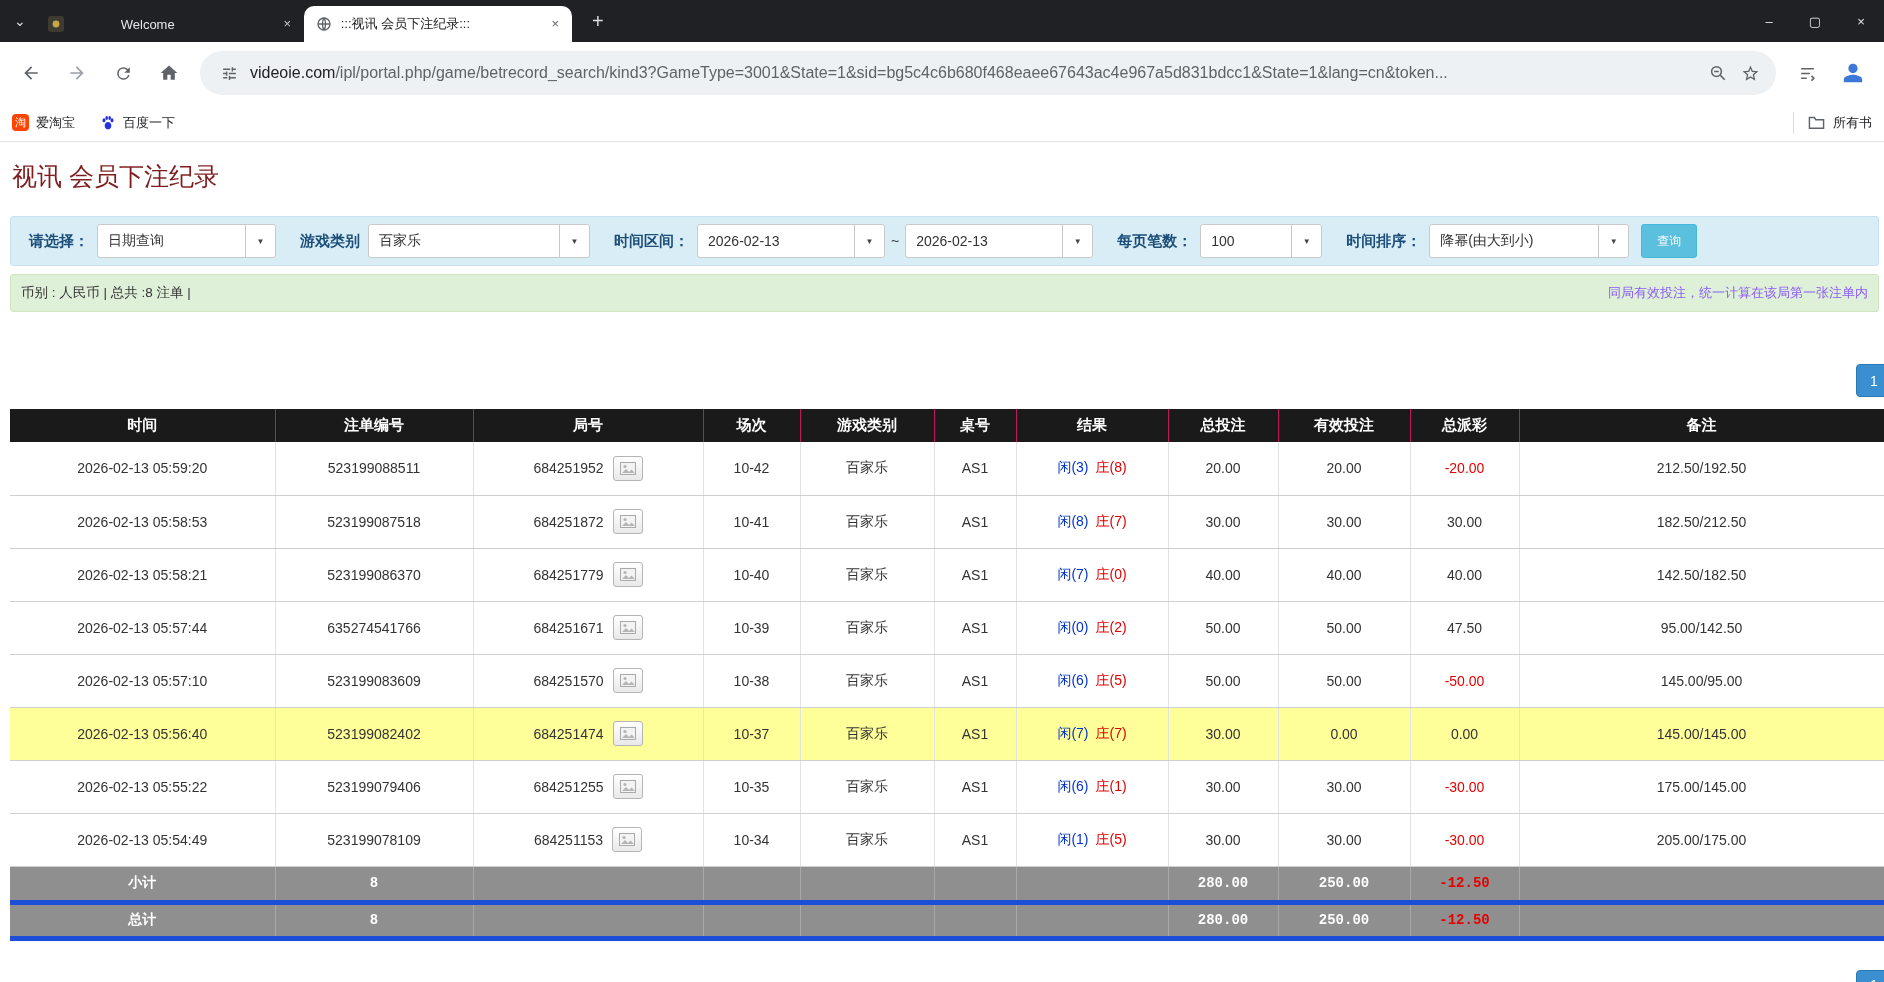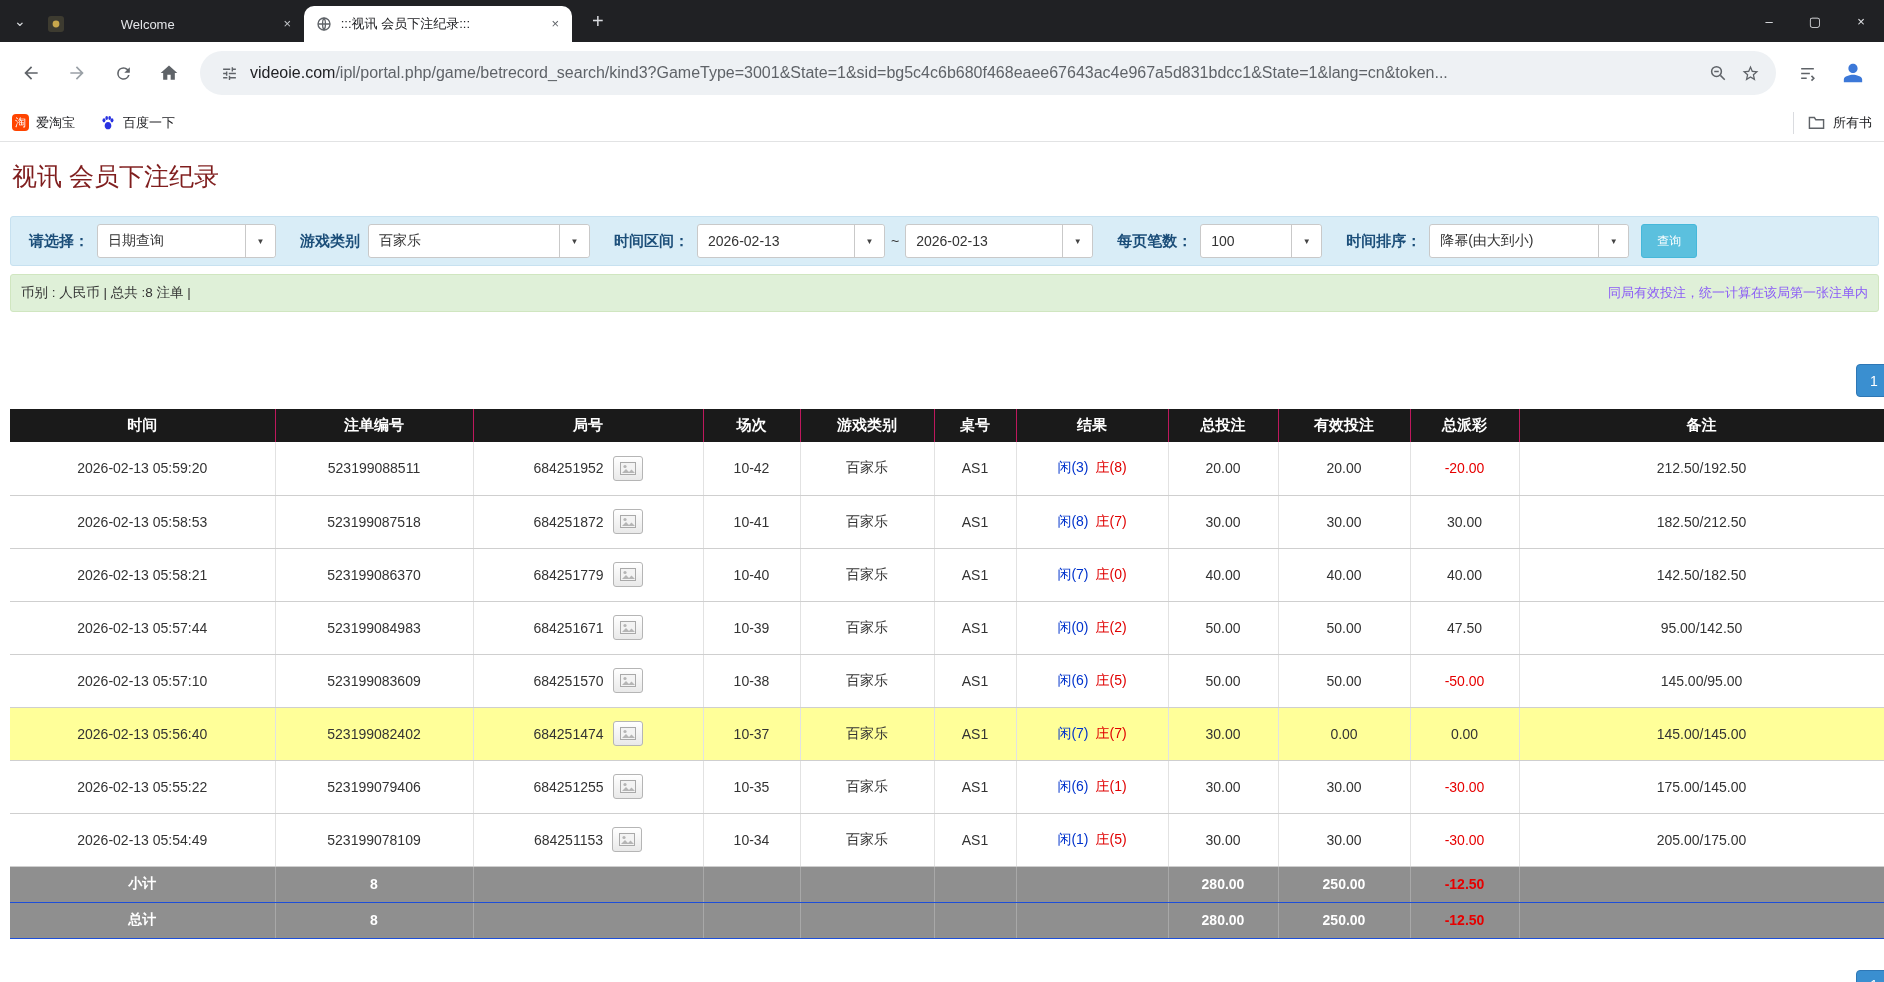--- a/index.html
+++ b/index.html
@@ -73,21 +73,21 @@
     border-right:1px solid #e2e2e2; border-bottom:1px solid #cfcfcf; overflow:hidden; white-space:nowrap; }
   .bet-table tr.hl td { background:#ffff99; }
   .round-wrap { display:inline-flex; align-items:center; gap:9px; }
   .cam-btn { width:30px; height:25px; border:1px solid #b5b5b5; border-radius:3px;
     background:linear-gradient(#ffffff,#e9e9e9); display:inline-grid; place-items:center; padding:0; cursor:pointer; }
   .player { color:#0033cc; margin-right:7px; }
   .banker { color:#e00000; }
   .bet-link { color:#1668c8; cursor:pointer; }
   .neg { color:#e60000 !important; }
   .bet-table tfoot td { background:#8f8f8f; color:#fff; font-weight:bold; height:36px;
-    border-right:1px solid #a8a8a8; border-bottom:1px solid #1d4ed8; }
+    border-right:1px solid #a8a8a8; border-bottom:5px solid #1d4ed8;font-family:Liberation Mono, monospace; }
   svg { display:block; }
 </style>
 </head>
 <body>
 
 <div class="tabstrip">
   <span class="tab-search">⌄</span>
   <div class="tab inactive">
     <span class="favicon">
       <svg width="16" height="16">
@@ -348,21 +348,21 @@
       <span class="player">闲(7)</span><span class="banker">庄(0)</span>
     </td>
     <td class="bet-link">40.00</td>
     <td>40.00</td>
     <td>40.00</td>
     <td>142.50/182.50</td>
   </tr>
 
   <tr>
     <td>2026-02-13 05:57:44</td>
-    <td>523199084983</td>
+    <td>635274541766</td>
     <td>
       <span class="round-wrap">
         <span>684251671</span>
         <button class="cam-btn">
           <svg width="16" height="13" viewBox="0 0 16 13">
                 <rect x="0.5" y="0.5" width="15" height="12" fill="#f3f3f3" stroke="#a9a9a9"></rect>
                 <circle cx="5" cy="4.5" r="1.6" fill="#b5b5b5"></circle>
                 <path d="M2 11l4-4 3 3 2.5-2.5L15 11z" fill="#b5b5b5"></path>
               </svg>
         </button>

